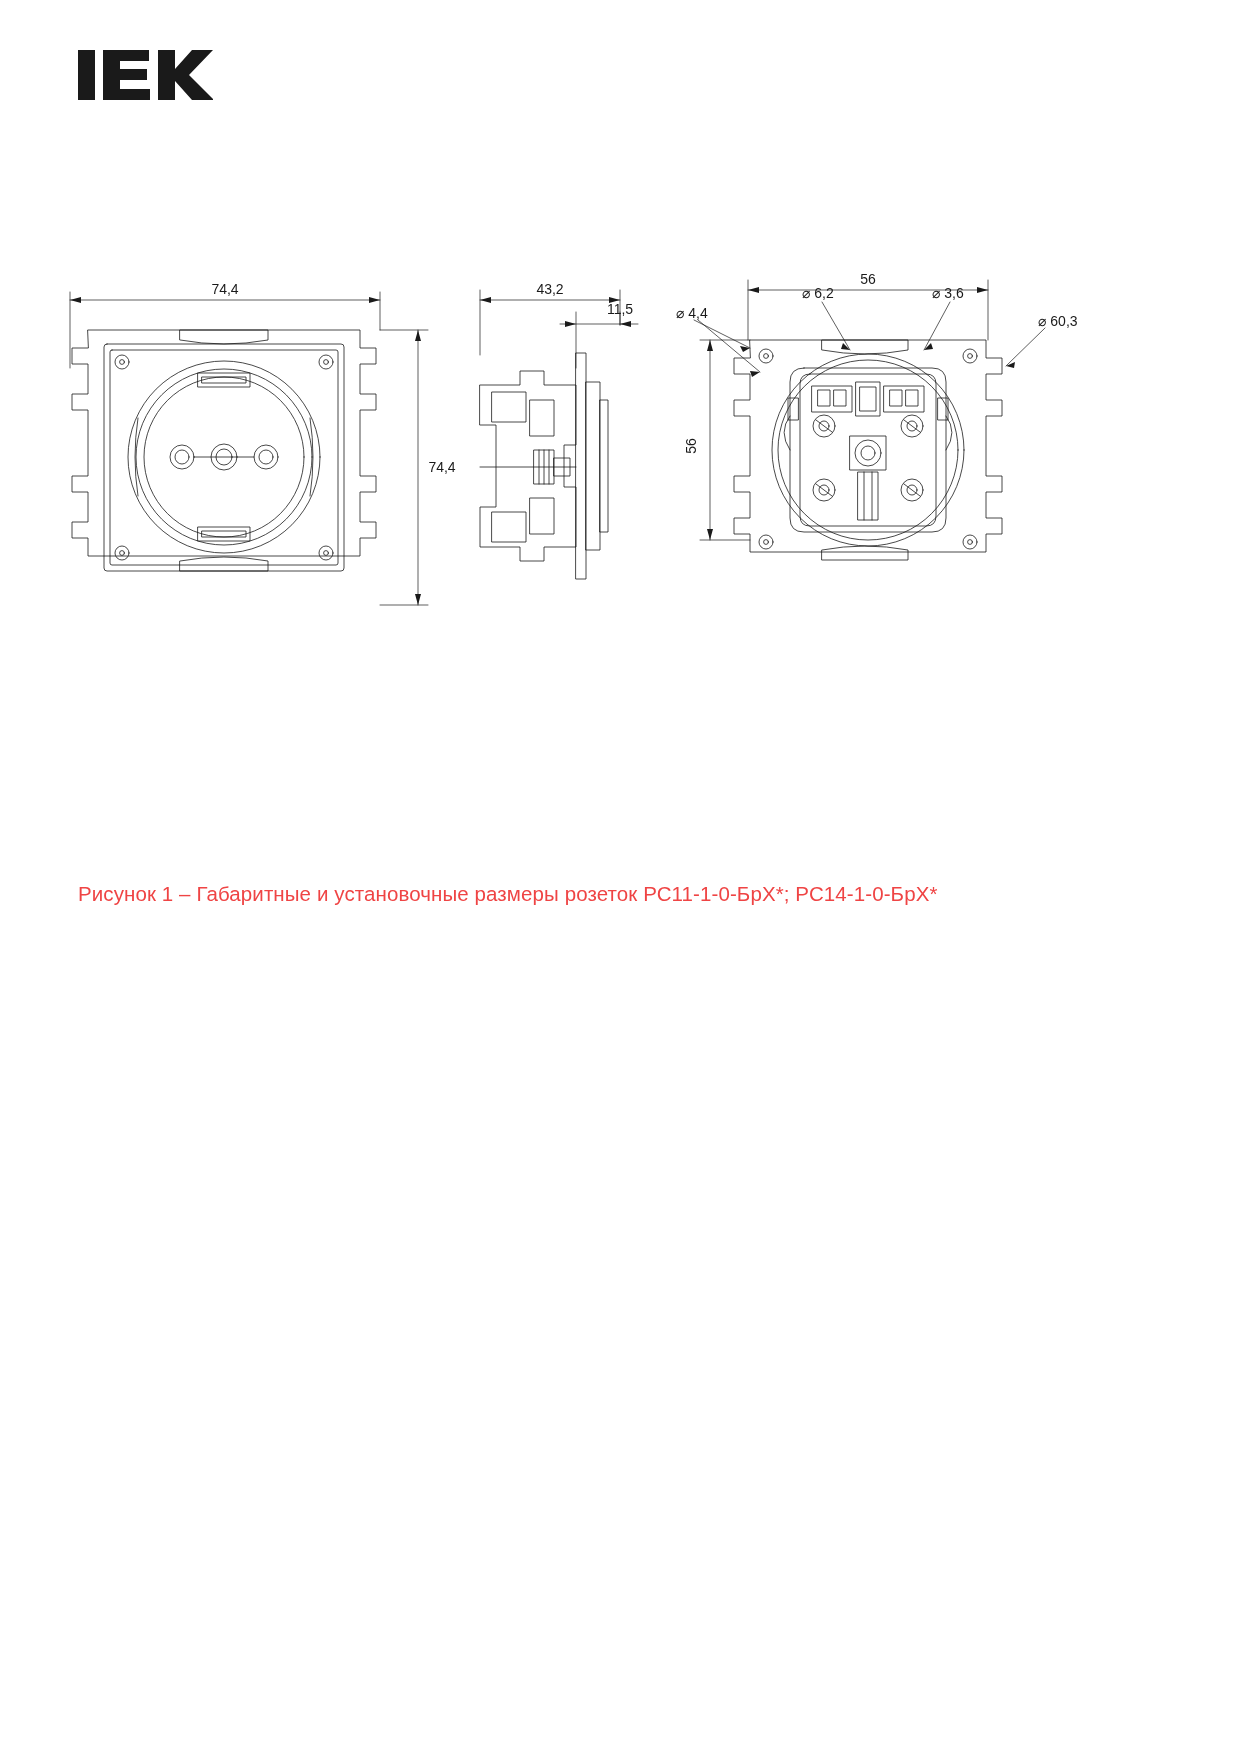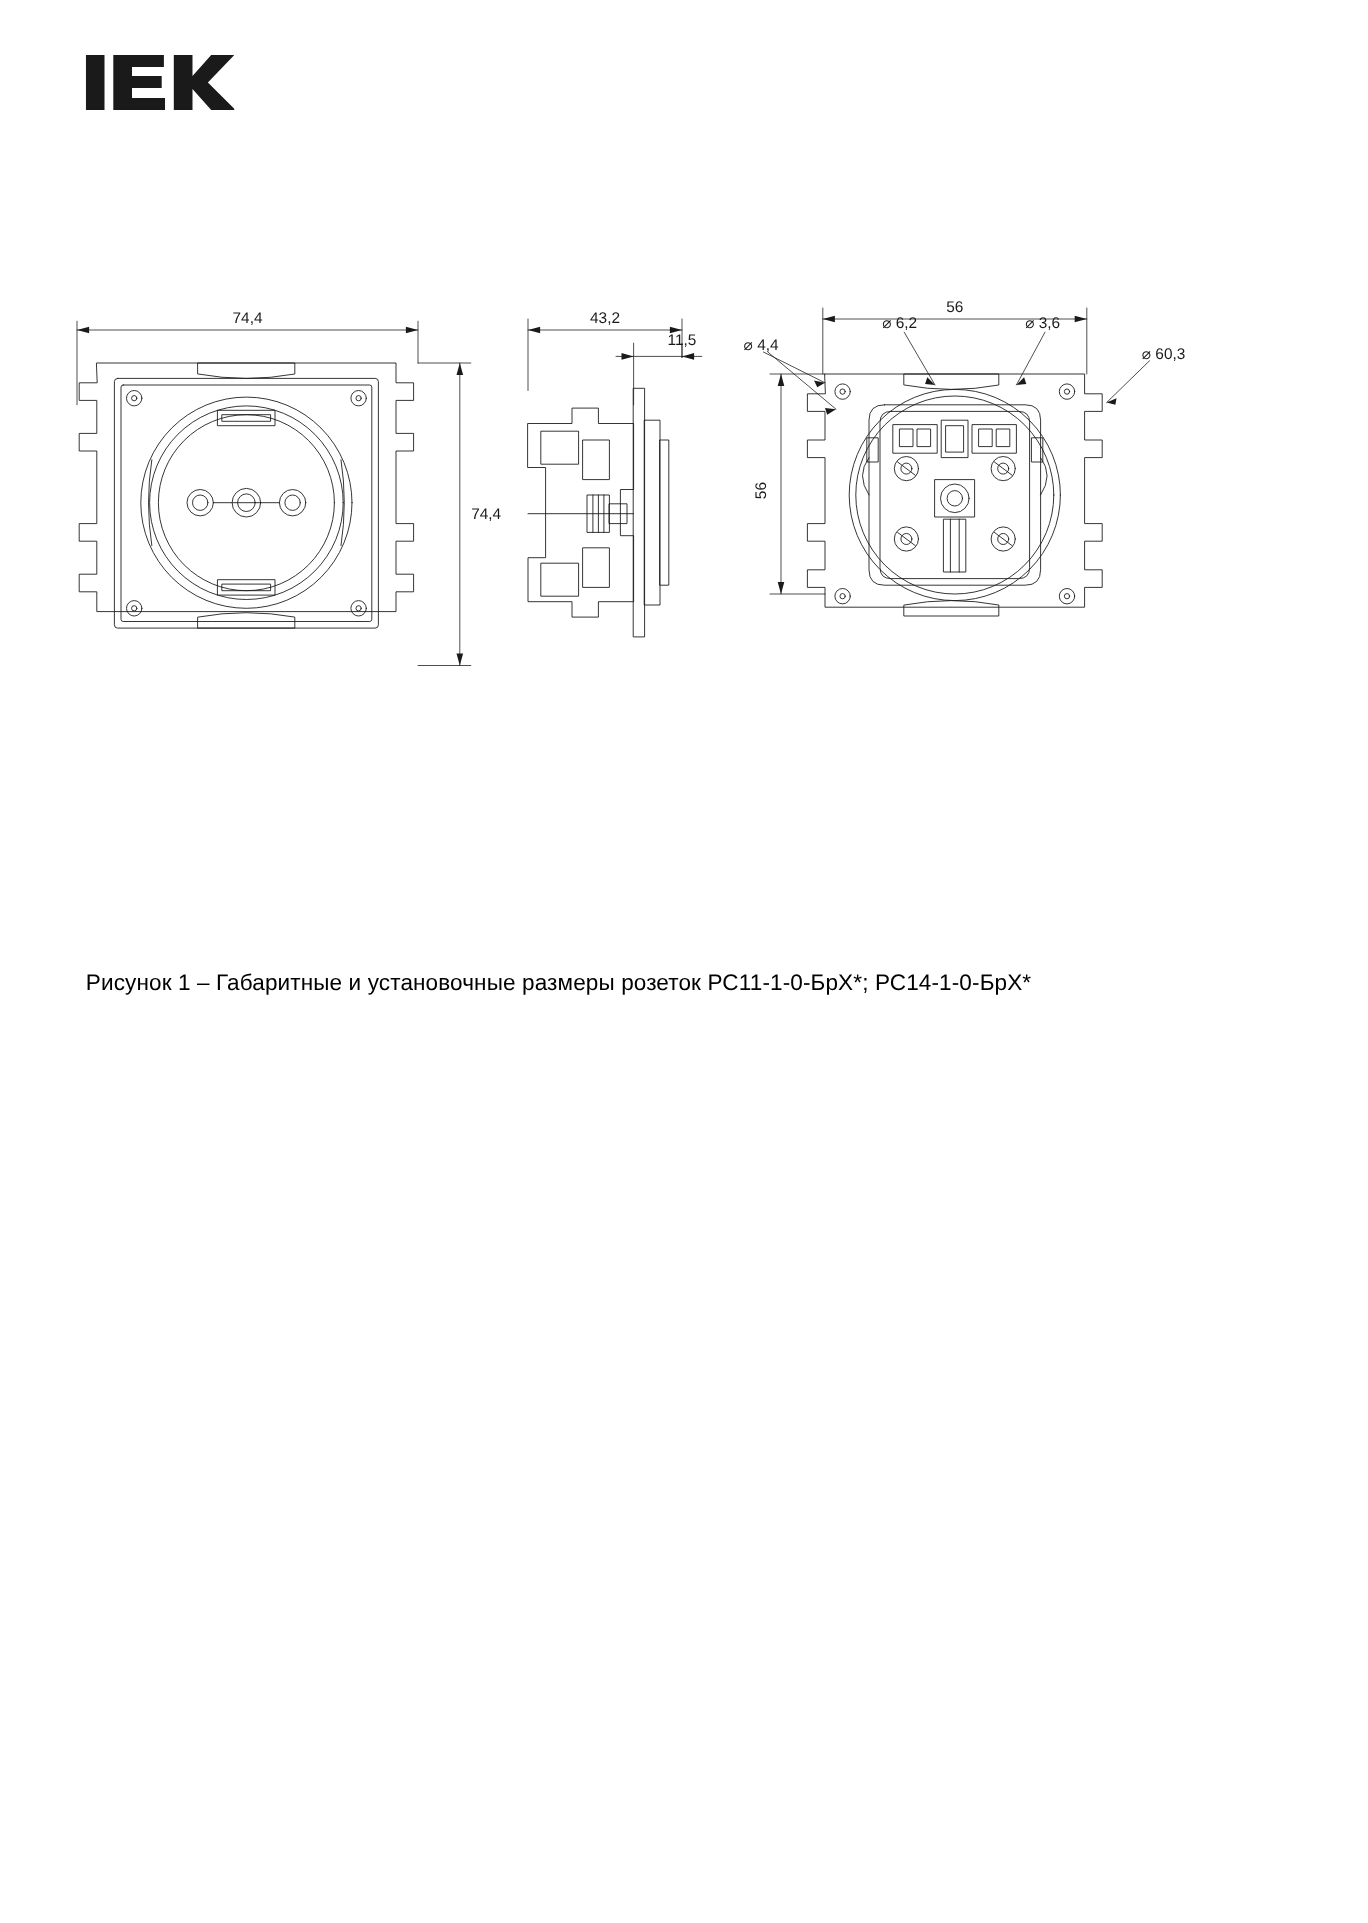--- a/index.html
+++ b/index.html
@@ -42,21 +42,21 @@
   .drawing svg { display: block; }
 
   
   .caption {
     position: absolute;
     left: 78px;
     top: 880px;
     width: 1080px;
     font-size: 20.5px;
     line-height: 28px;
-    color: #000000;
+    color: #ef4444;
     letter-spacing: 0.1px;
     white-space: nowrap;
   }
 </style>
 </head>
 <body>
 
 <div class="page">
 
   <div class="logo">

